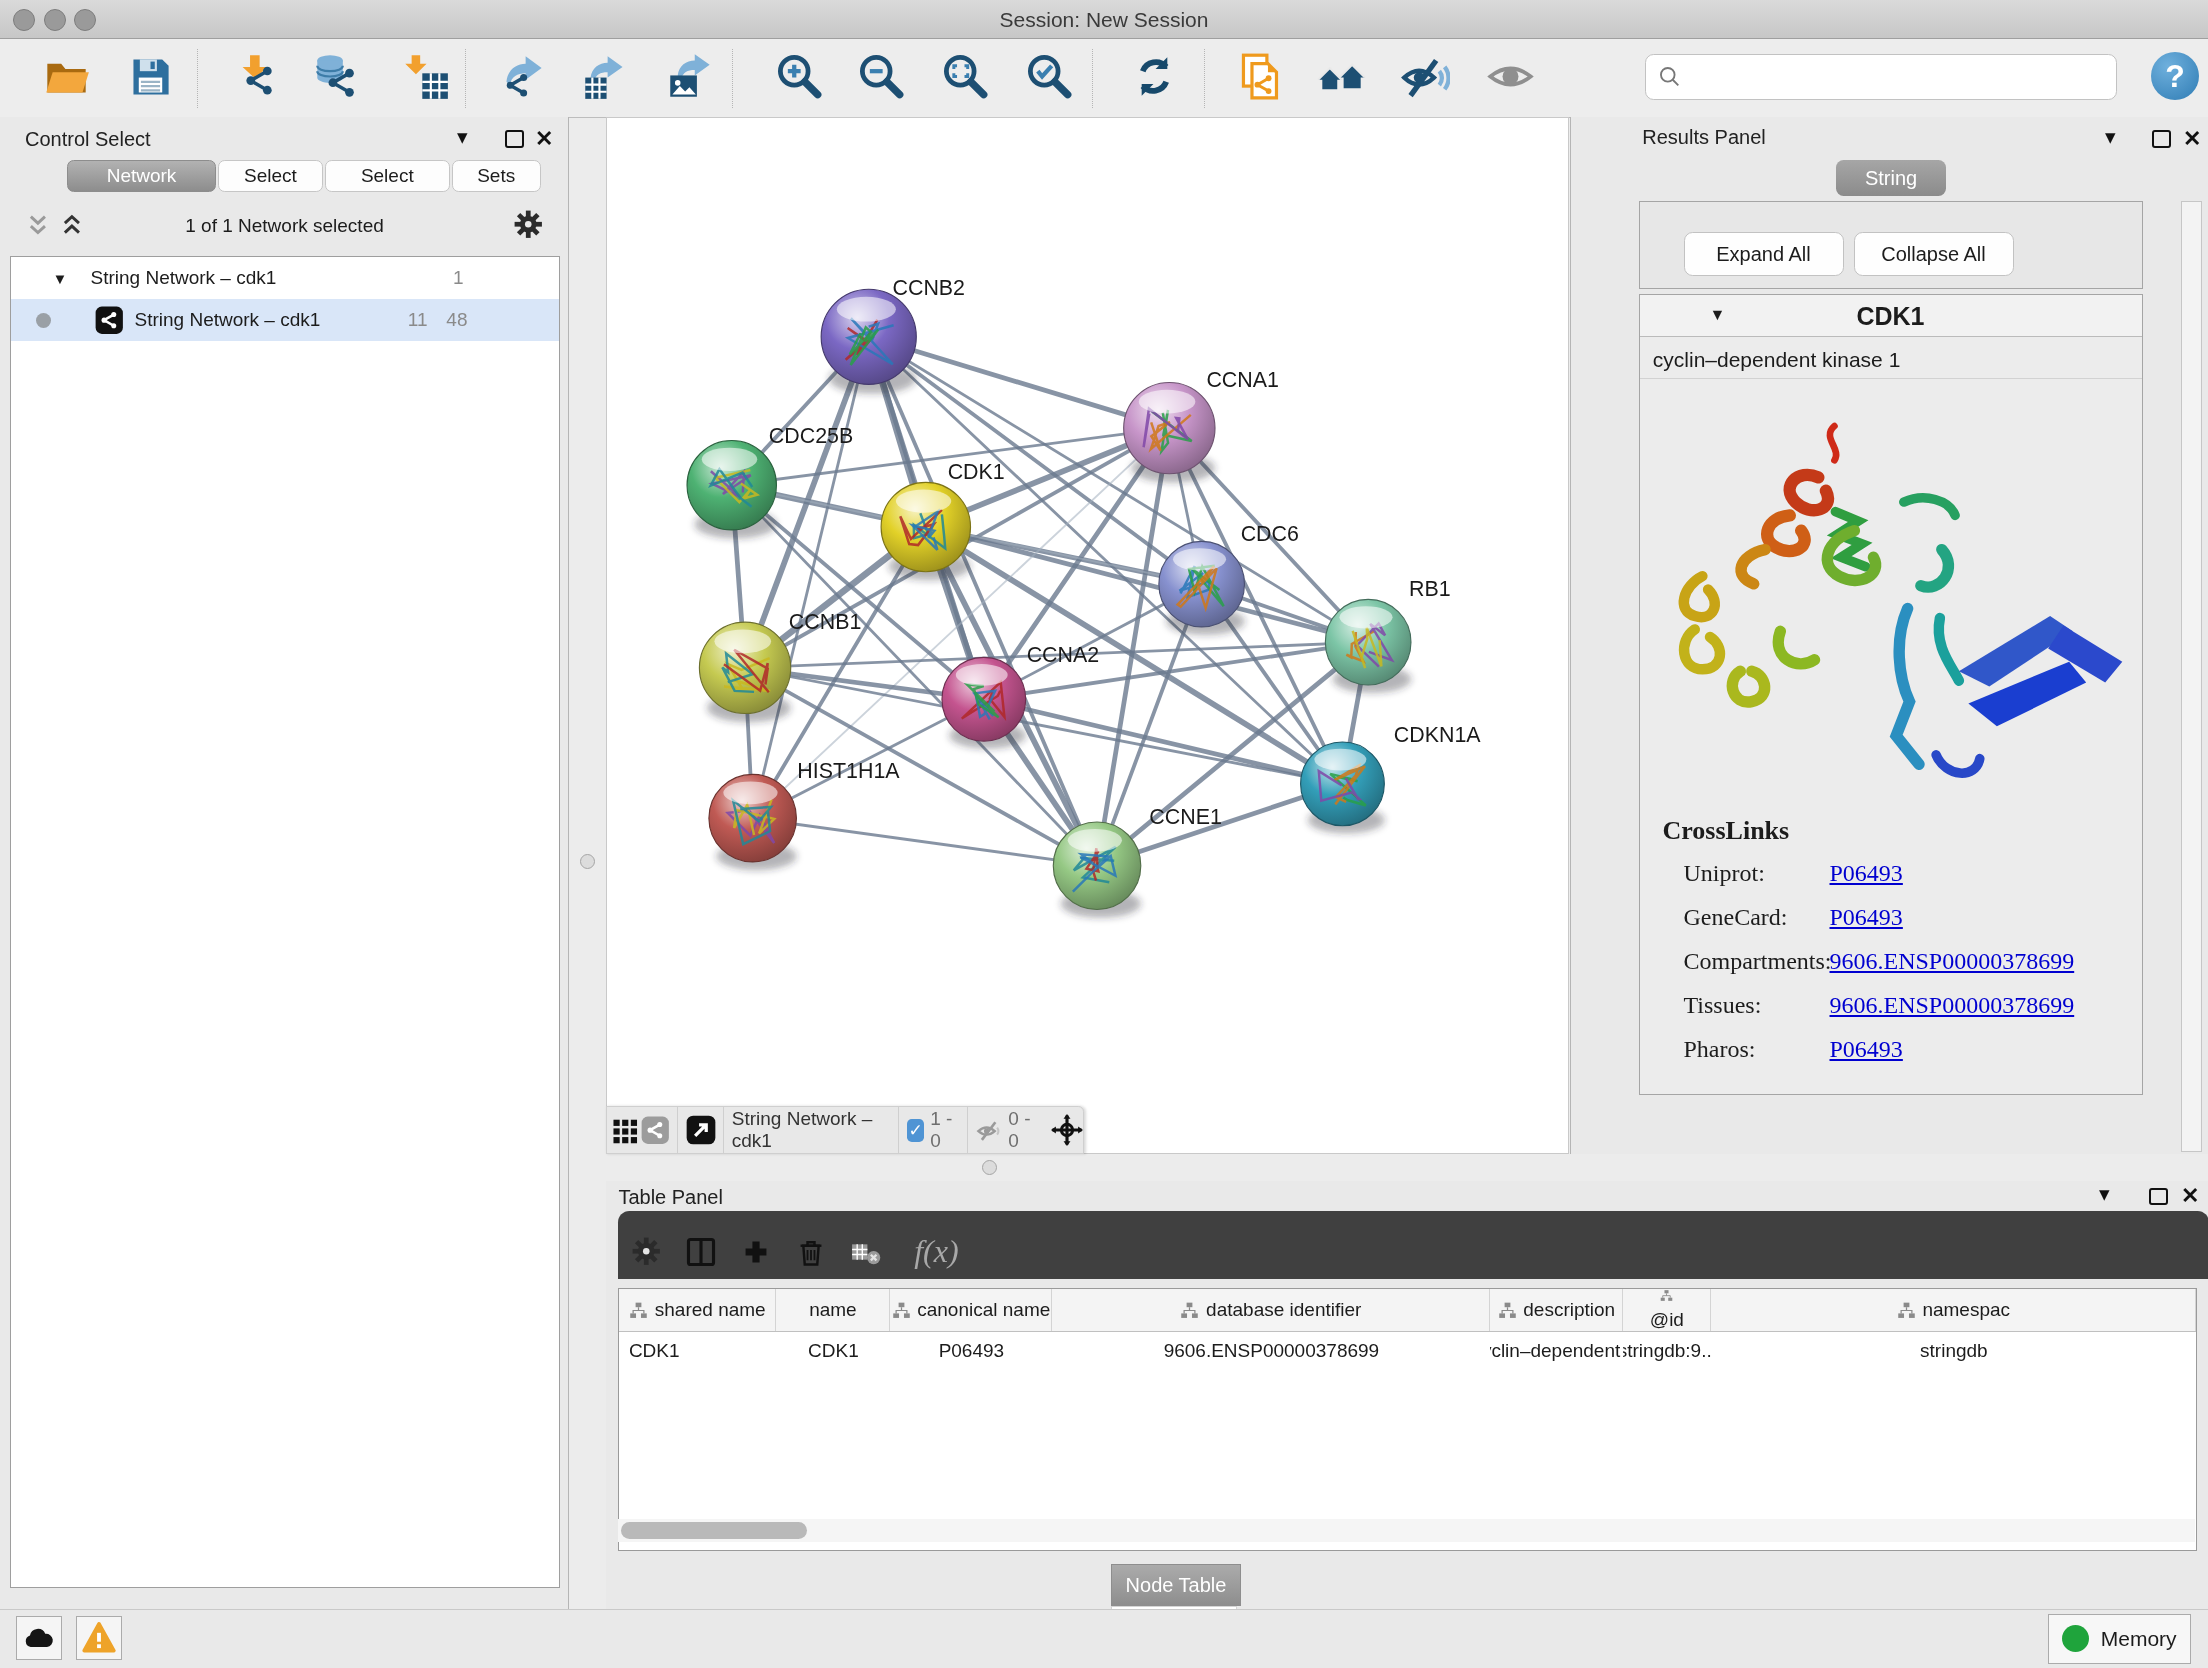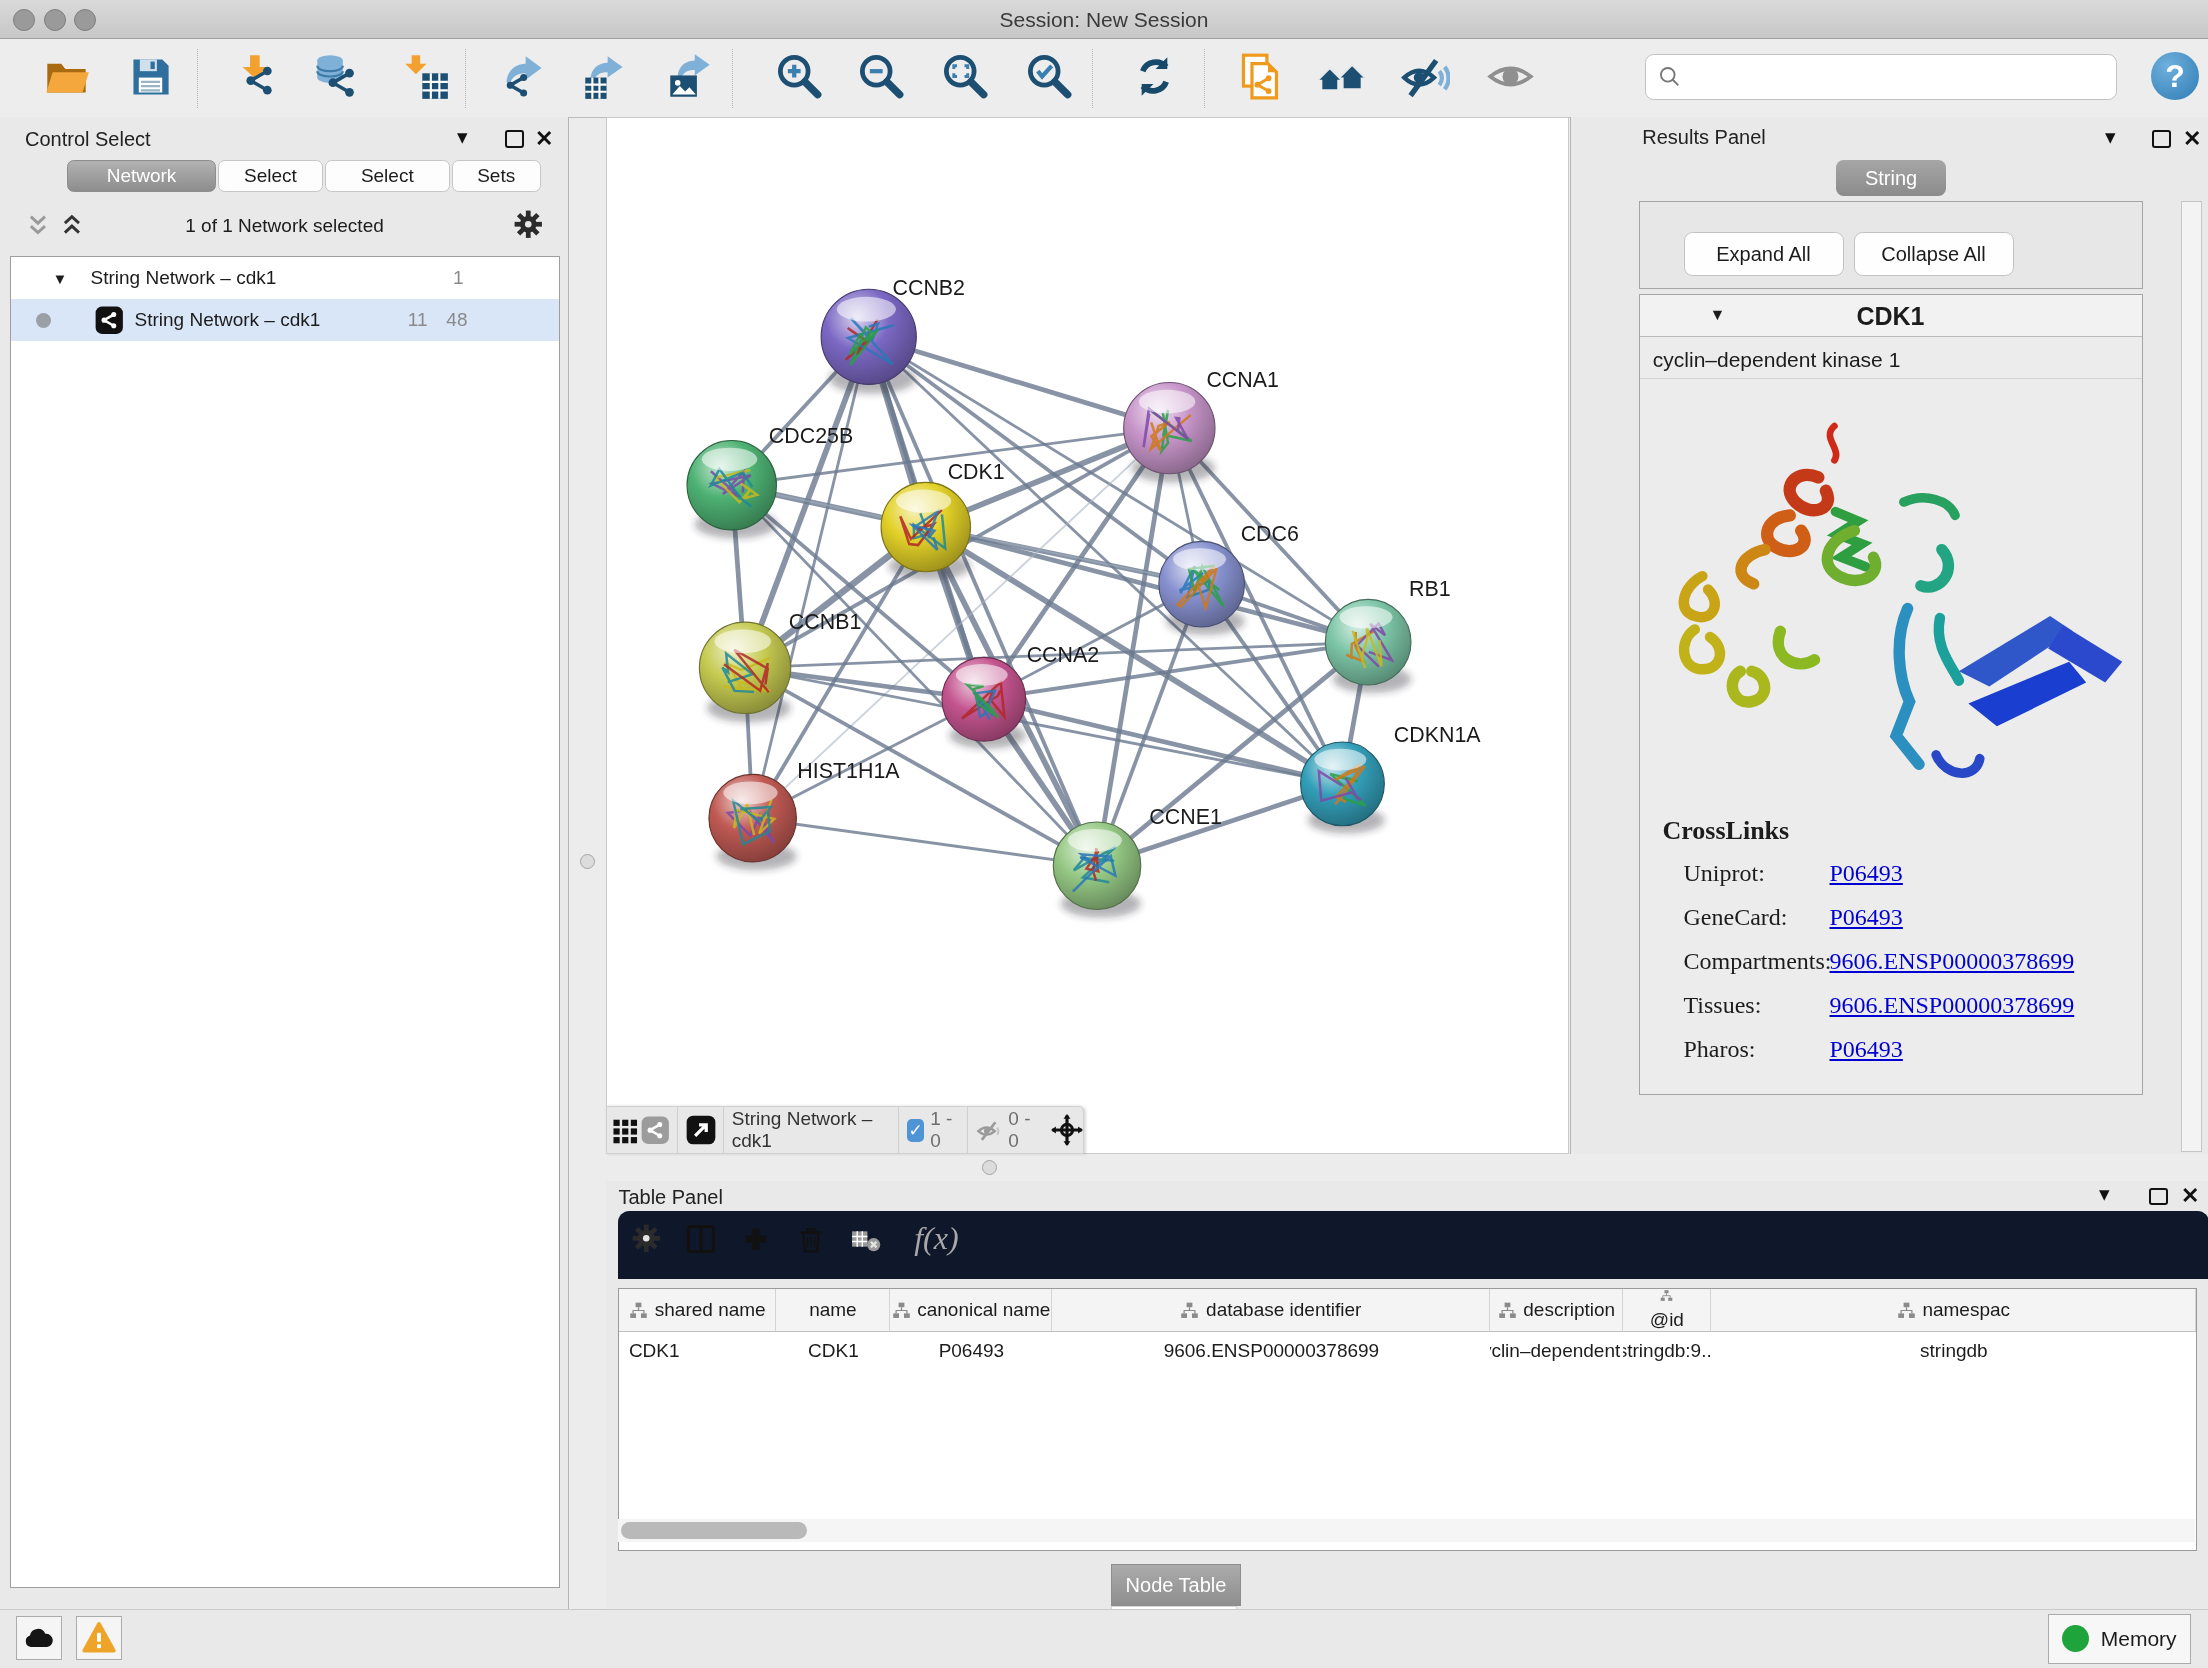--- a/index.html
+++ b/index.html
@@ -58,22 +58,22 @@
   #rp-entry-head{left:0;top:0;width:100%;height:42px;background:#f2f2f2;border-bottom:1px solid #bbb;box-sizing:border-box;}
   #rp-desc{left:0;top:46px;width:100%;height:38px;border-bottom:1px solid #d2d2d2;box-sizing:border-box;
      font-size:21px;display:flex;align-items:center;padding-left:13.3px;}
   .serif{font-family:"Liberation Serif","DejaVu Serif",serif;}
   .xl-row{position:relative;height:44px;font-size:24px;}
   .xl-lab{position:absolute;left:44px;top:7.6px;}
   .xl-link{position:absolute;left:190px;top:7.6px;color:#0000d0;text-decoration:underline;}
   #rp-scroll{left:610px;top:84px;width:21px;height:951px;background:#f3f3f3;border:1px solid #c6c6c6;box-sizing:border-box;}
   
   #table-panel{left:606px;top:1181px;width:1603px;height:428px;background:#e9e9e9;}
-  #tp-toolbar{left:12.4px;top:30px;width:1591px;height:68px;background:#0f172a;border-radius:11.4px 11.4px 0 0;
-     display:flex;align-items:flex-start;}
+  #tp-toolbar{left:12.4px;top:30px;width:1591px;height:68px;background:#404040;border-radius:11.4px 11.4px 0 0;
+     display:flex;align-items:flex-end;}
   .tpt-btn{width:55px;height:55px;display:flex;align-items:center;justify-content:center;}
   #fx-lab{font-size:32px;color:#a8a8a8;font-style:italic;}
   #tbl{left:12.4px;top:107px;width:1579px;height:263px;background:#fff;border:1px solid #9a9a9a;box-sizing:border-box;}
   .th-row{display:flex;height:42px;background:#f4f4f4;border-bottom:1px solid #c0c0c0;}
   .th{display:flex;align-items:center;justify-content:center;font-size:19px;border-right:1px solid #d4d4d4;
       box-sizing:border-box;gap:6.7px;overflow:hidden;white-space:nowrap;}
   .td-row{display:flex;height:38px;background:#fff;}
   .td{display:flex;align-items:center;justify-content:center;font-size:19px;box-sizing:border-box;
       overflow:hidden;white-space:nowrap;}
   #tbl-hscroll{left:12.4px;top:338px;width:1577px;height:23px;background:#f5f5f5;}

